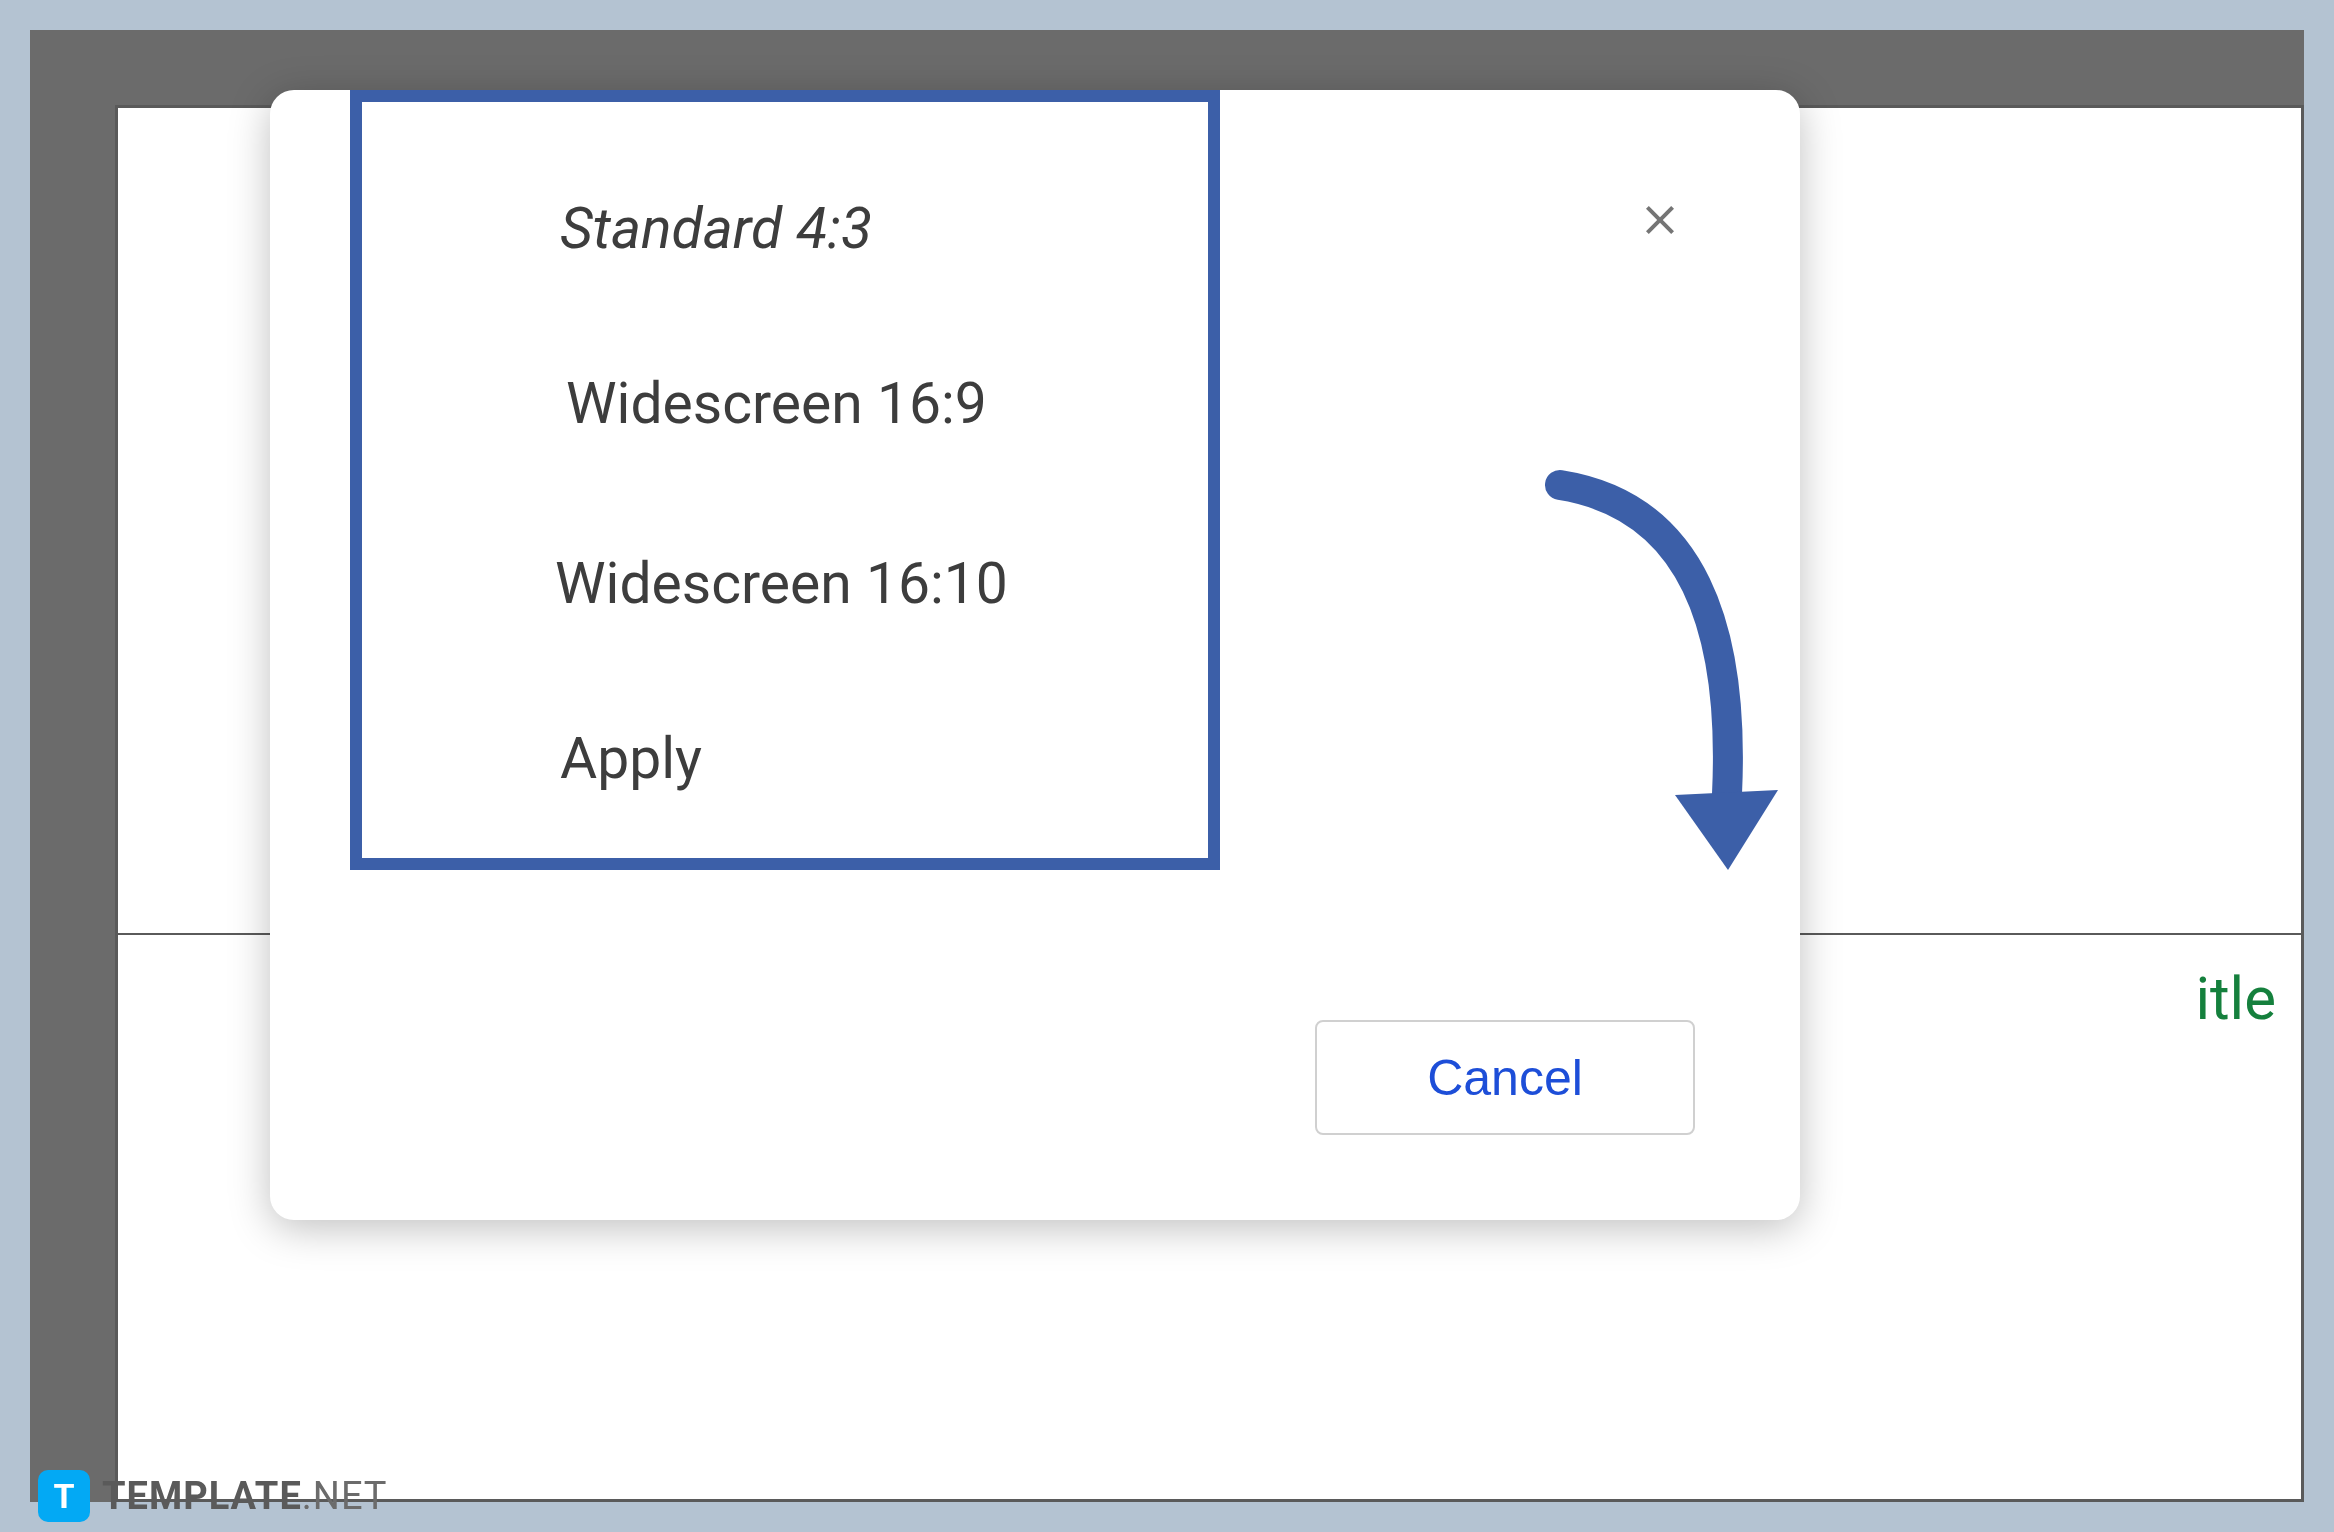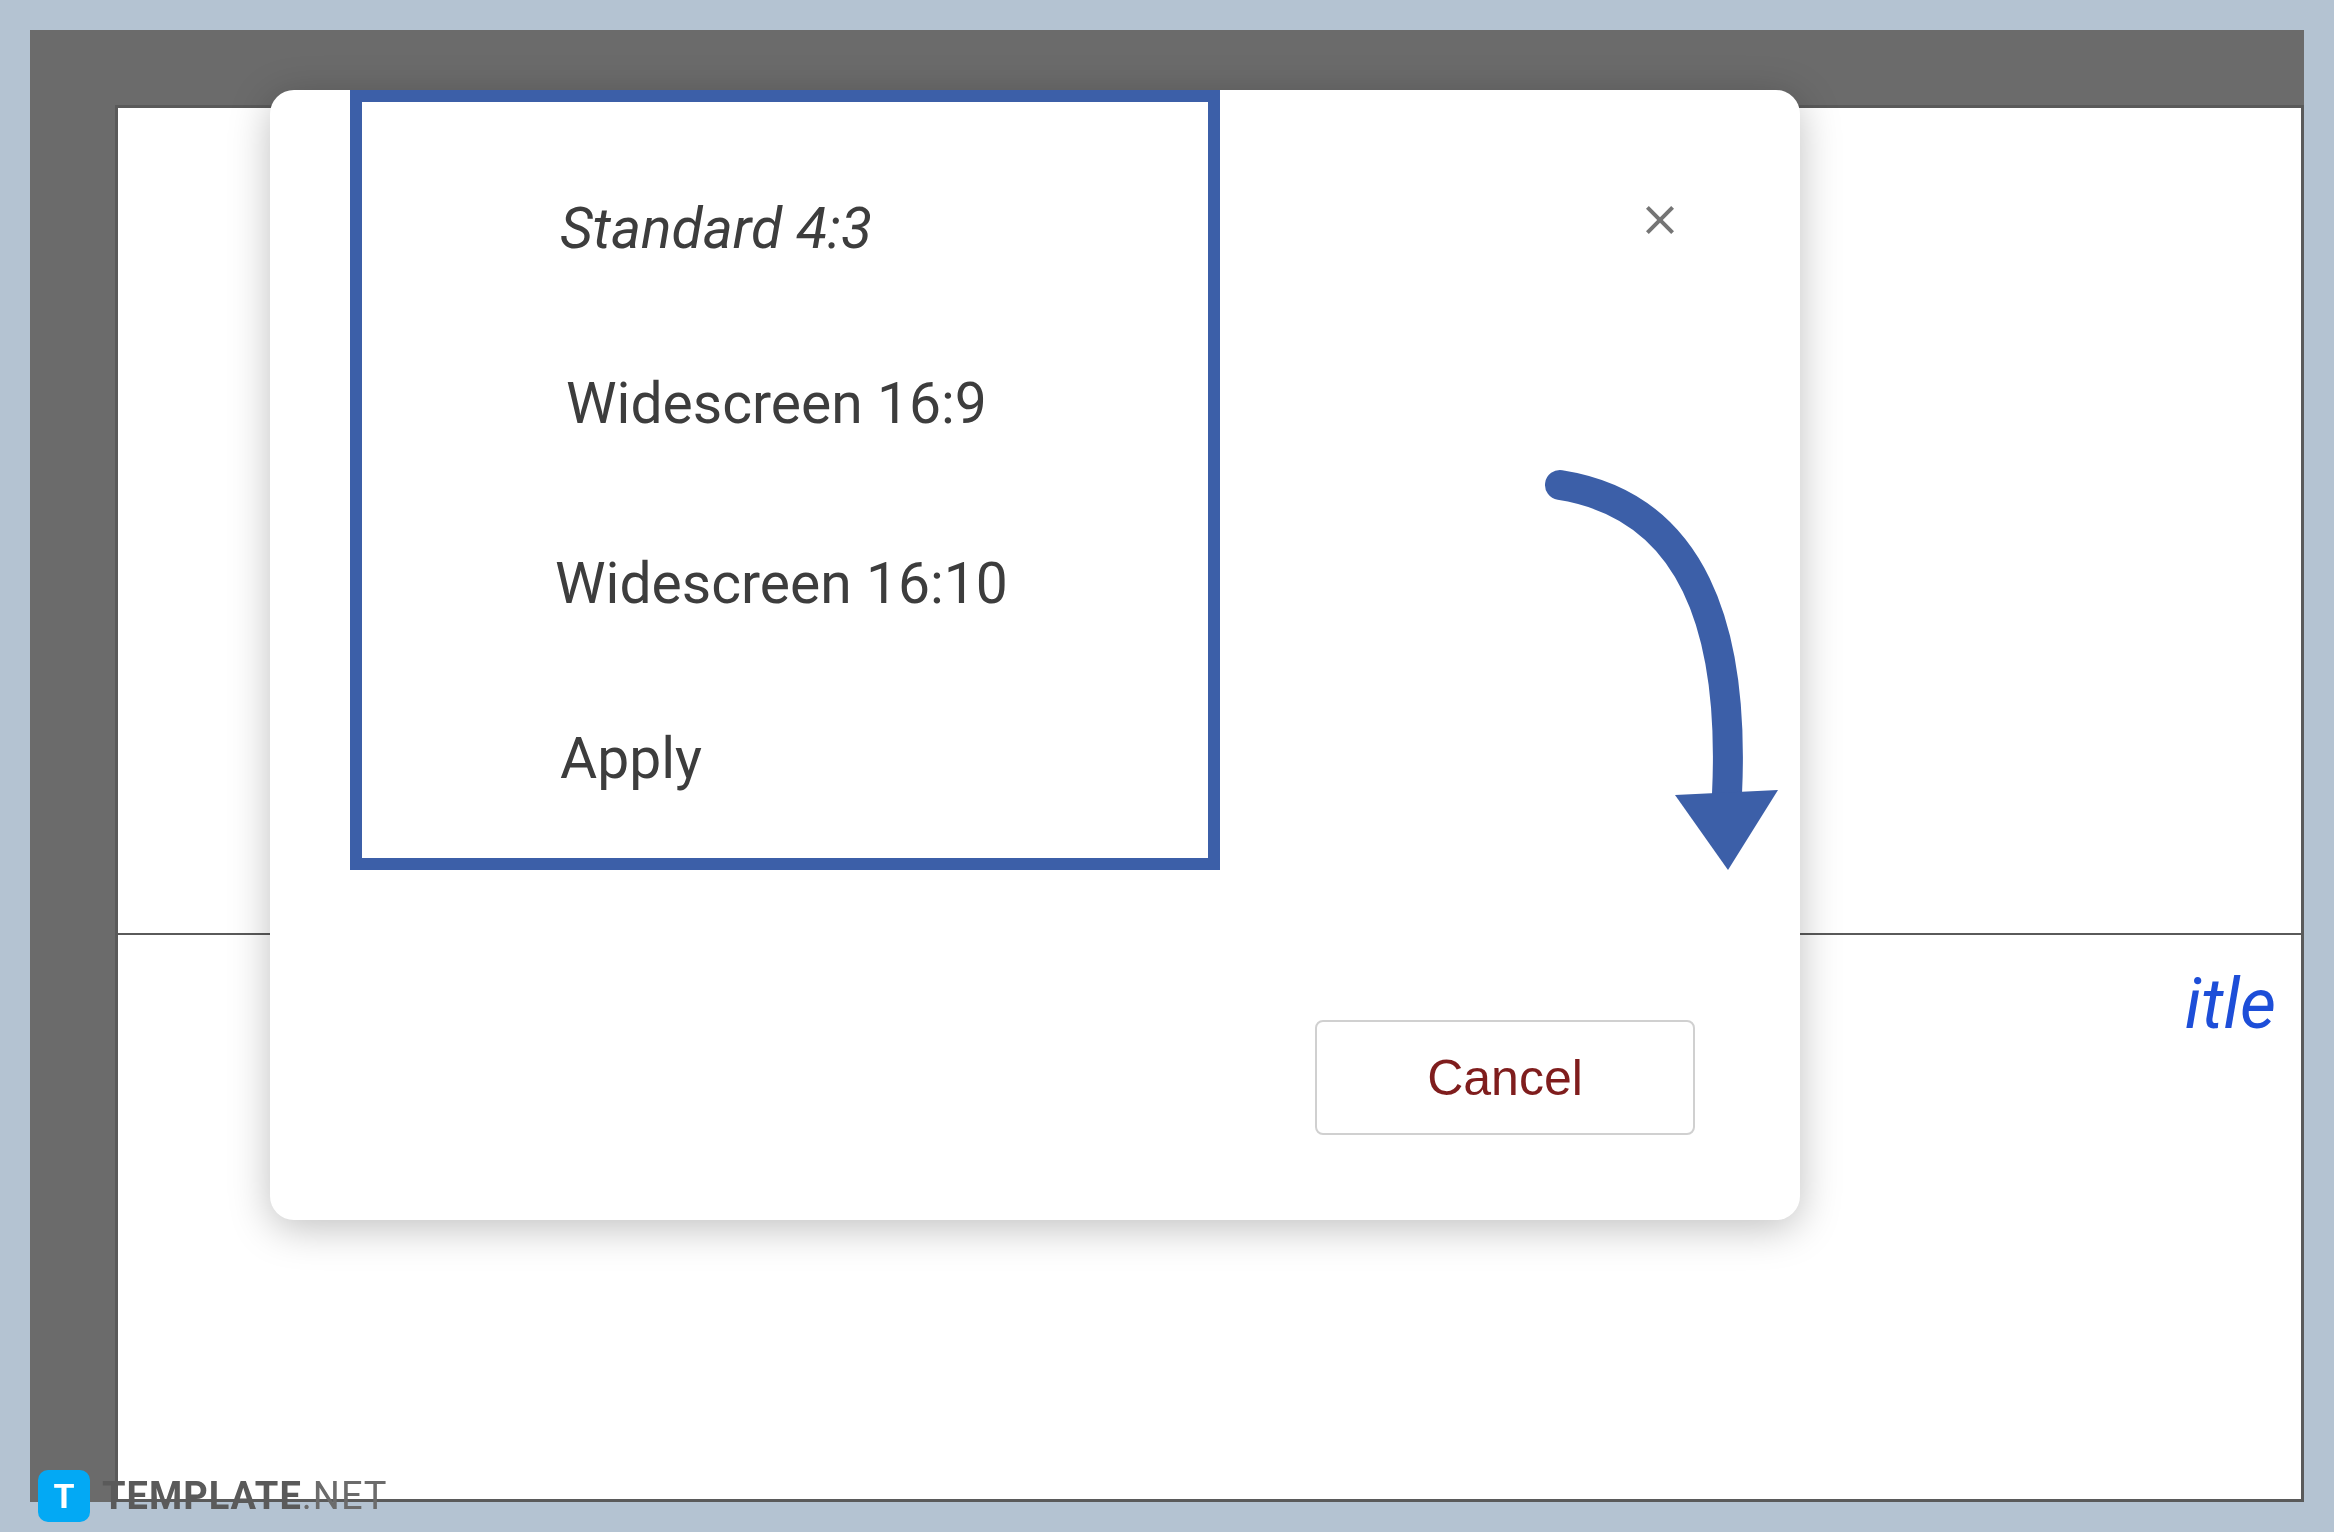--- a/index.html
+++ b/index.html
@@ -43,23 +43,22 @@
       right: -20px;
       font-size: 128px;
       color: #1a1a1a;
       letter-spacing: -2px;
     }
     
     .slide-subtitle-text {
       position: absolute;
       top: 855px;
       right: 25px;
-      font-size: 70px;
-      color: #1d4ed8;
-      font-style: italic;
+      font-size: 60px;
+      color: #15803d;
     }
     
     .divider-line {
       position: absolute;
       top: 825px;
       left: 0;
       right: 0;
       height: 2px;
       background: #5a5a5a;
     }
@@ -132,21 +131,21 @@
       cursor: pointer;
       display: flex;
       align-items: center;
       justify-content: center;
       border: none;
     }
     
     .btn-cancel {
       width: 380px;
       background: #ffffff;
-      color: #7f1d1d;
+      color: #1d4ed8;
       border: 2px solid #d0d0d0;
     }
     
     .btn-apply {
       width: 390px;
       background: #f8b704;
       color: #2a2a2a;
     }
     
     .arrow-annotation {

